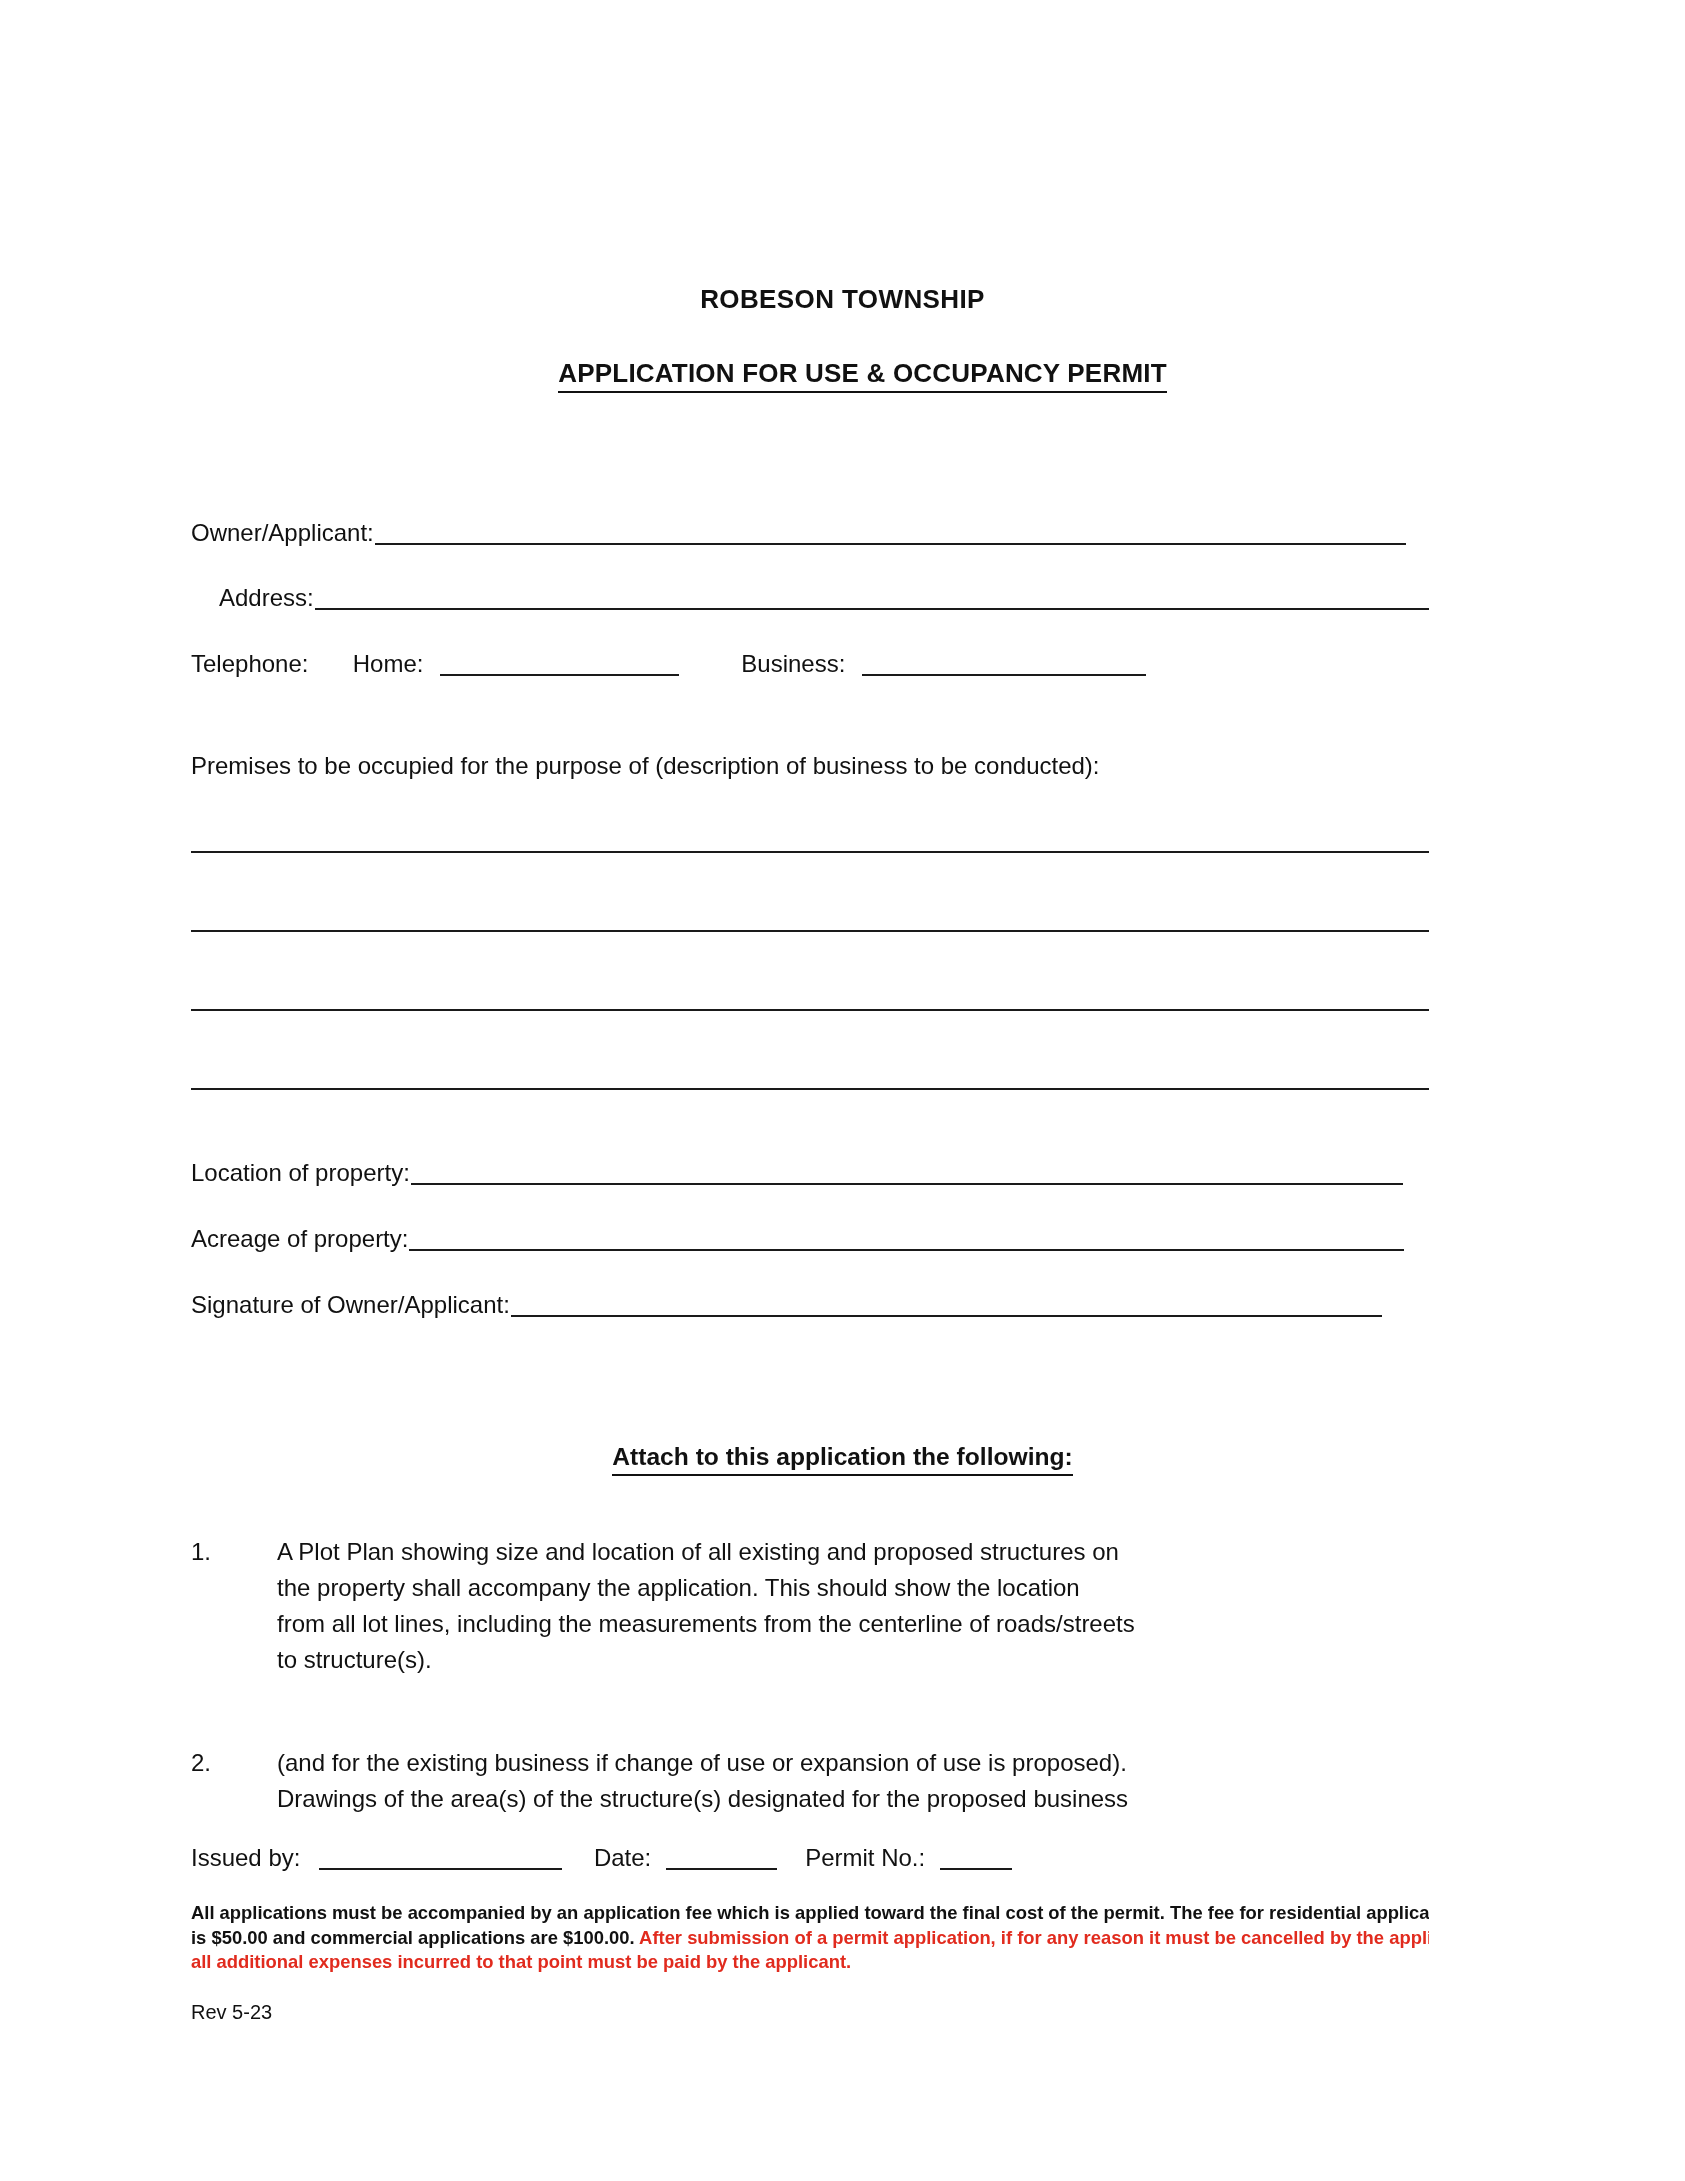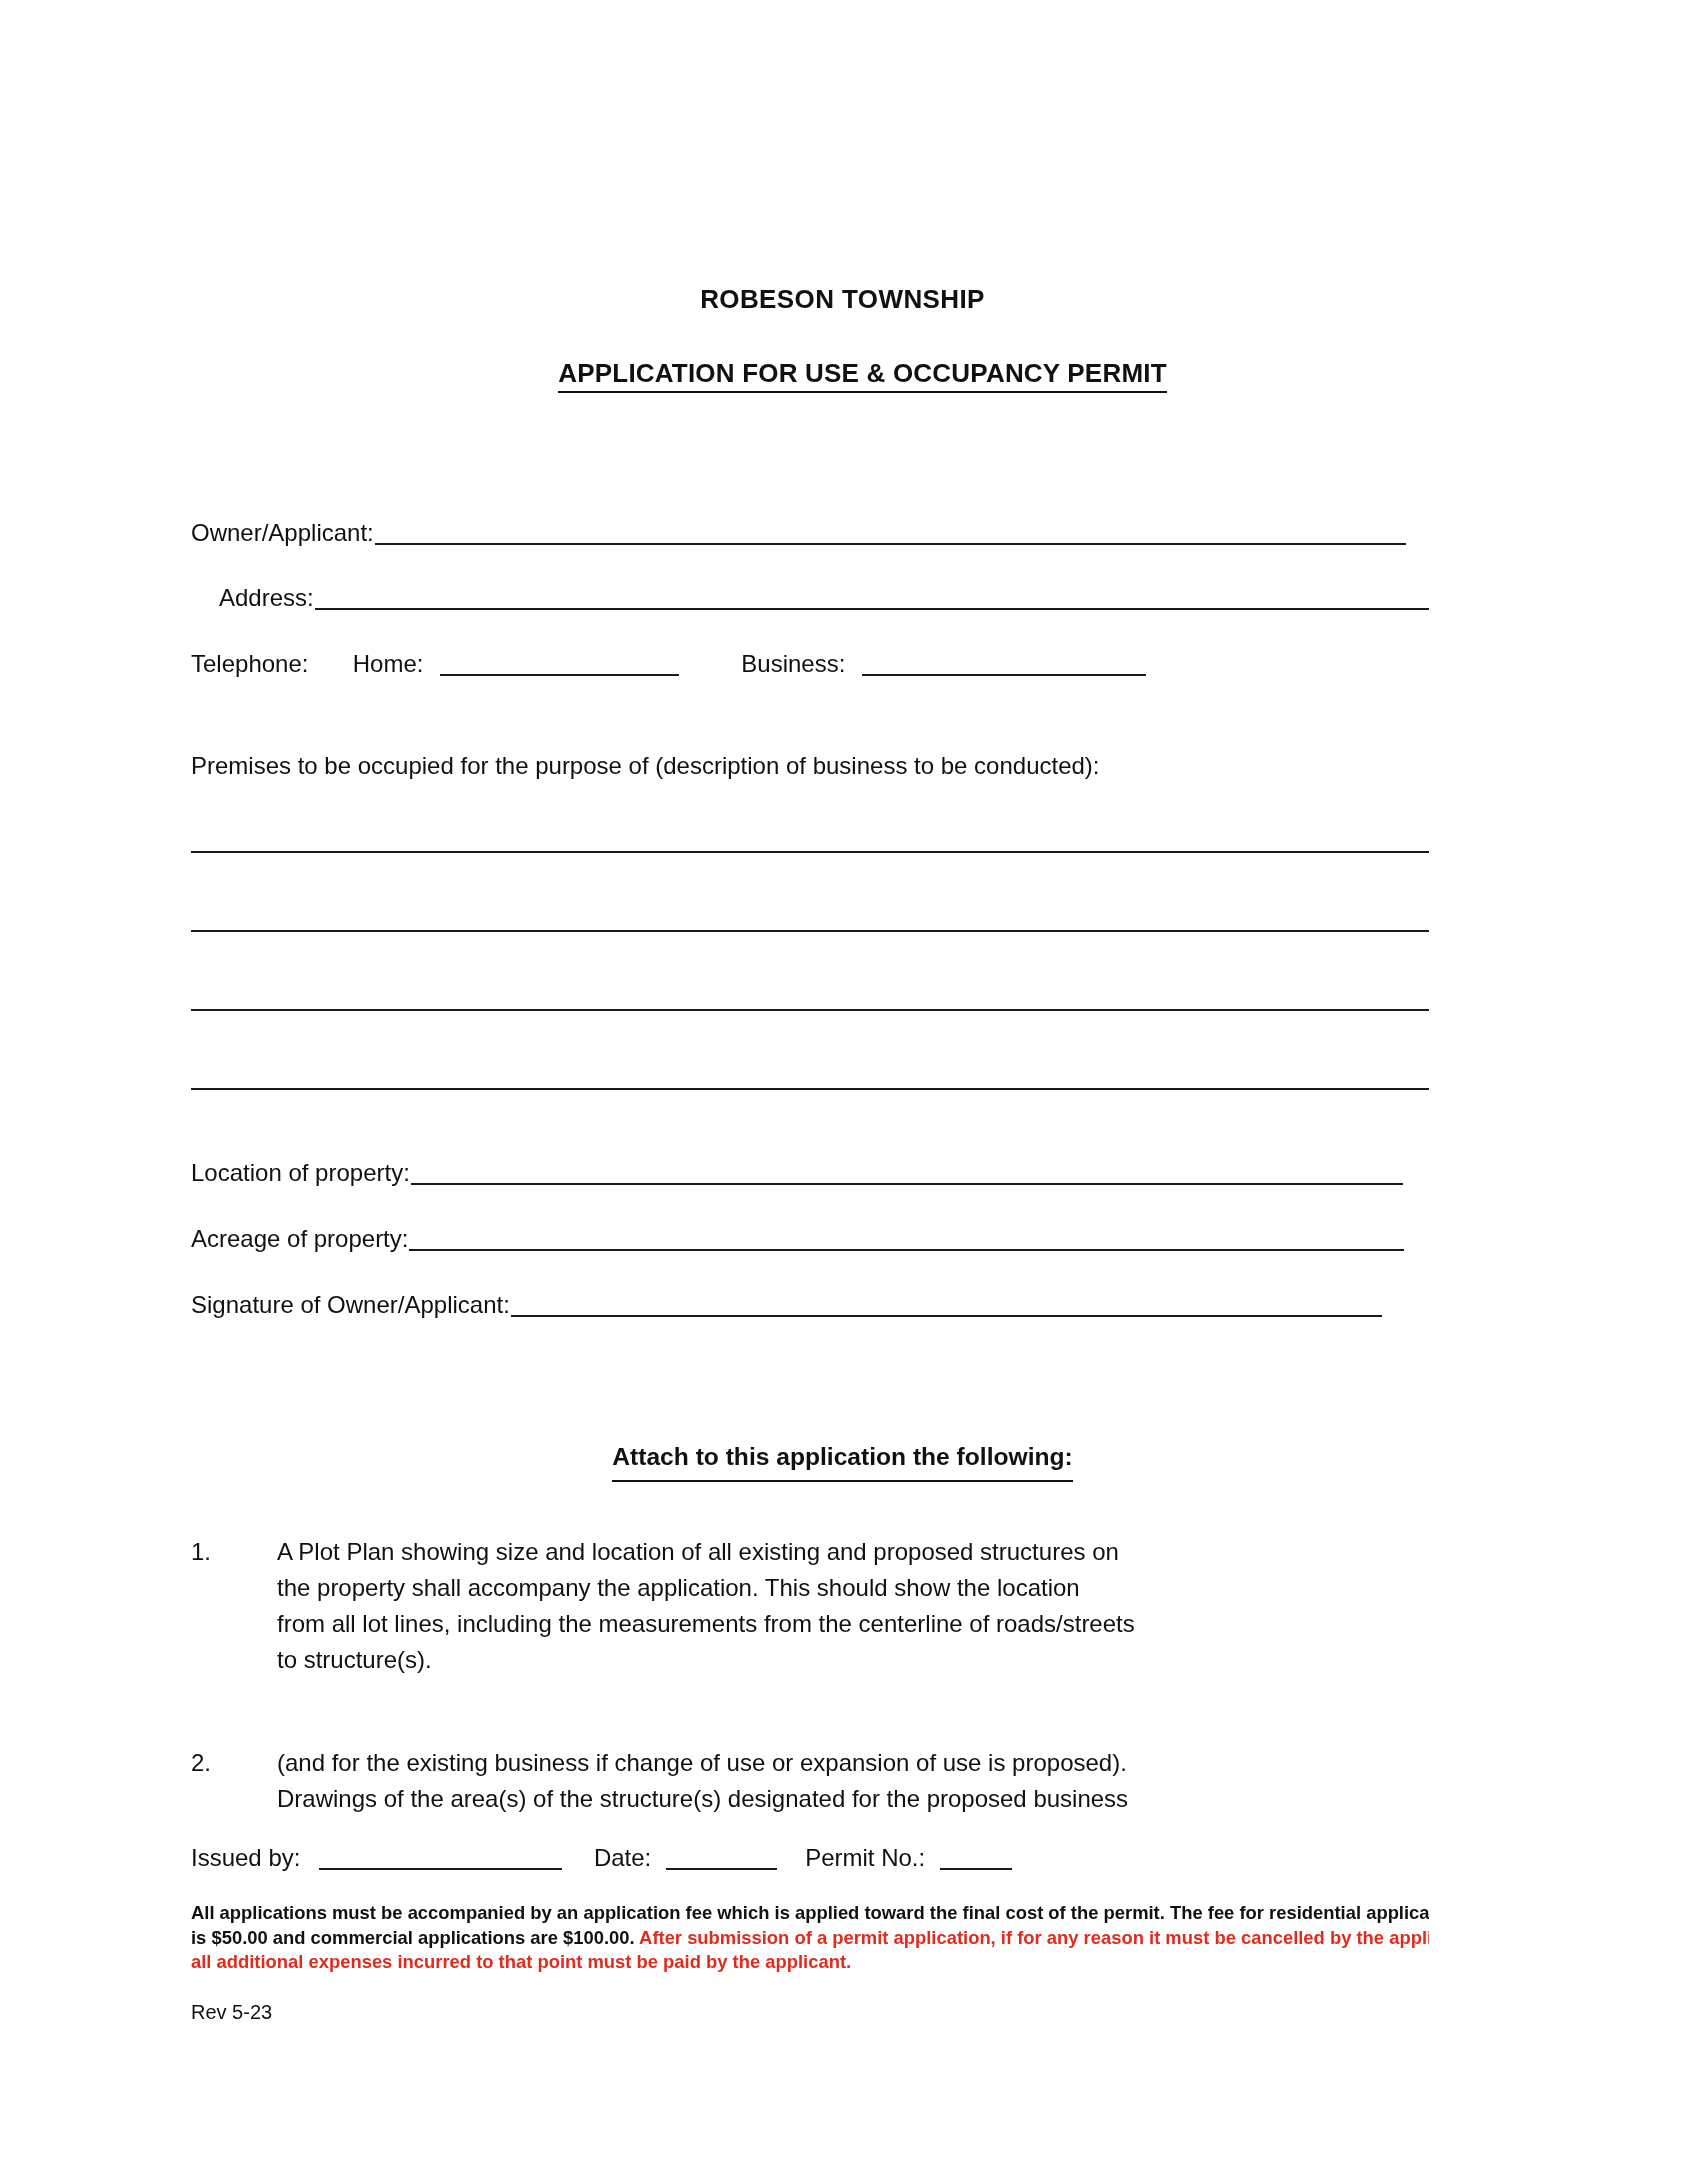--- a/index.html
+++ b/index.html
@@ -107,21 +107,21 @@
     top: 1443px;
     width: 1685px;
     text-align: center;
     font-size: 24.6px;
     font-weight: bold;
     color: #111;
   }
   .section-heading span {
     display: inline-block;
     border-bottom: 2.6px solid #111;
-    padding-bottom: 9px;
+    padding-bottom: 3px;
   }
 
   
   .num-item {
     position: absolute;
     display: flex;
     font-size: 24px;
     line-height: 36px;
     color: #111;
   }

